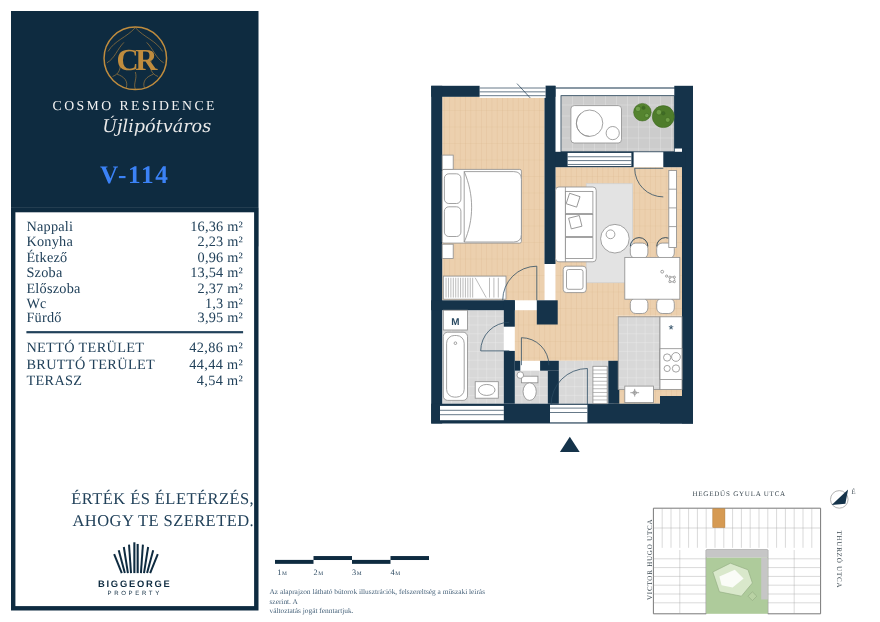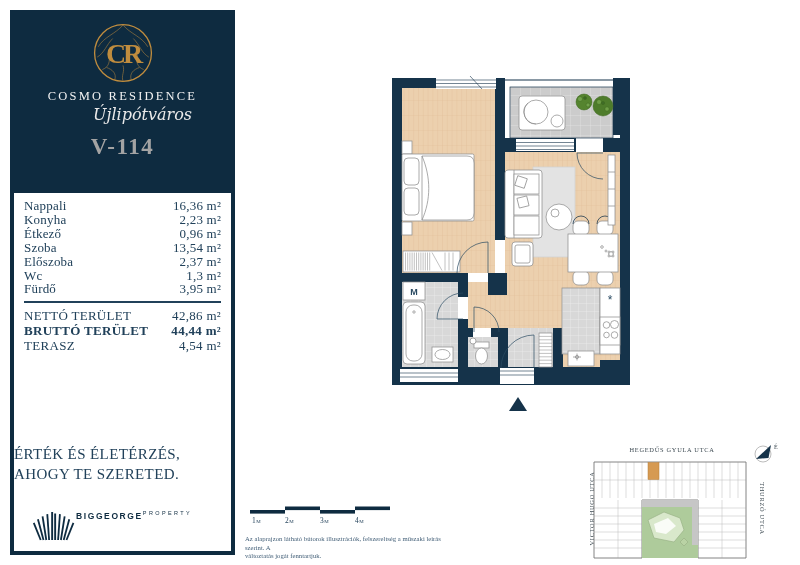--- a/index.html
+++ b/index.html
@@ -7,35 +7,35 @@
         font-family:"Liberation Serif","DejaVu Serif",serif;color:#21415a;}
   .abs{position:absolute;}
 
   
   .sidebar{position:absolute;left:10px;top:10px;width:225px;height:545px;}
   .sb-header{position:absolute;left:0;top:0;right:0;height:214px;background:#0e2b40;
              display:flex;flex-direction:column;align-items:center;}
   .brand-name{margin-top:5px;font-size:12.5px;letter-spacing:2.2px;color:#f2f2f2;white-space:nowrap;text-align:right;}
   .brand-sub{margin-top:1px;font-size:16px;font-style:italic;color:#e9e9e9;
              font-family:"DejaVu Serif","Liberation Serif",serif;margin-left:40px;}
-  .unit-id{margin-top:10px;font-size:23px;font-weight:bold;letter-spacing:1.5px;color:#a3a3a3;}
+  .unit-id{margin-top:22px;font-size:23px;font-weight:bold;letter-spacing:1.5px;color:#3b82f6;}
   .sb-body{position:absolute;left:0;top:179px;right:0;bottom:0;background:#fff;
            border:4px solid #0e2b40;}
   .area-table{position:absolute;left:10px;right:10px;top:6px;}
   .arow{display:flex;justify-content:space-between;font-size:13px;line-height:13.9px;
         letter-spacing:0.2px;color:#21415a;}
   .arow .val{font-variant-numeric:oldstyle-nums;}
   .tdivider{border-top:2.5px solid #21415a;margin:5px 0 6px 0;}
   .trow{display:flex;justify-content:space-between;font-size:13px;line-height:14.6px;
         letter-spacing:0.3px;color:#21415a;}
-  .trow.bold{font-weight:bold;}
-  .motto{position:absolute;left:0;right:0;top:252px;text-align:left;font-size:15px;
+  .trow.bold{font-weight:normal;}
+  .motto{position:absolute;left:0;right:0;top:252px;text-align:right;font-size:15px;
          line-height:19.5px;letter-spacing:0.4px;color:#21415a;}
-  .bg-logo-wrap{position:absolute;left:16px;right:0;bottom:8px;display:flex;flex-direction:row;
-                }
+  .bg-logo-wrap{position:absolute;left:0;right:0;bottom:8px;display:flex;flex-direction:column;
+                align-items:center;}
   .bg-name{font-family:"Liberation Sans","DejaVu Sans",sans-serif;font-weight:bold;font-size:8.5px;
            letter-spacing:1.6px;color:#0e2b40;margin-top:2px;}
   .bg-div{font-family:"Liberation Sans","DejaVu Sans",sans-serif;font-size:5.5px;
           letter-spacing:2.4px;color:#0e2b40;margin-top:1px;}
 
   
   .scalebar{position:absolute;left:245px;top:502px;width:150px;height:26px;}
   .sb-label{position:absolute;top:14px;font-size:7.5px;font-variant:small-caps;
             letter-spacing:0.5px;color:#28465e;}
   .disclaimer{position:absolute;left:245px;top:535px;width:200px;font-size:6.7px;

